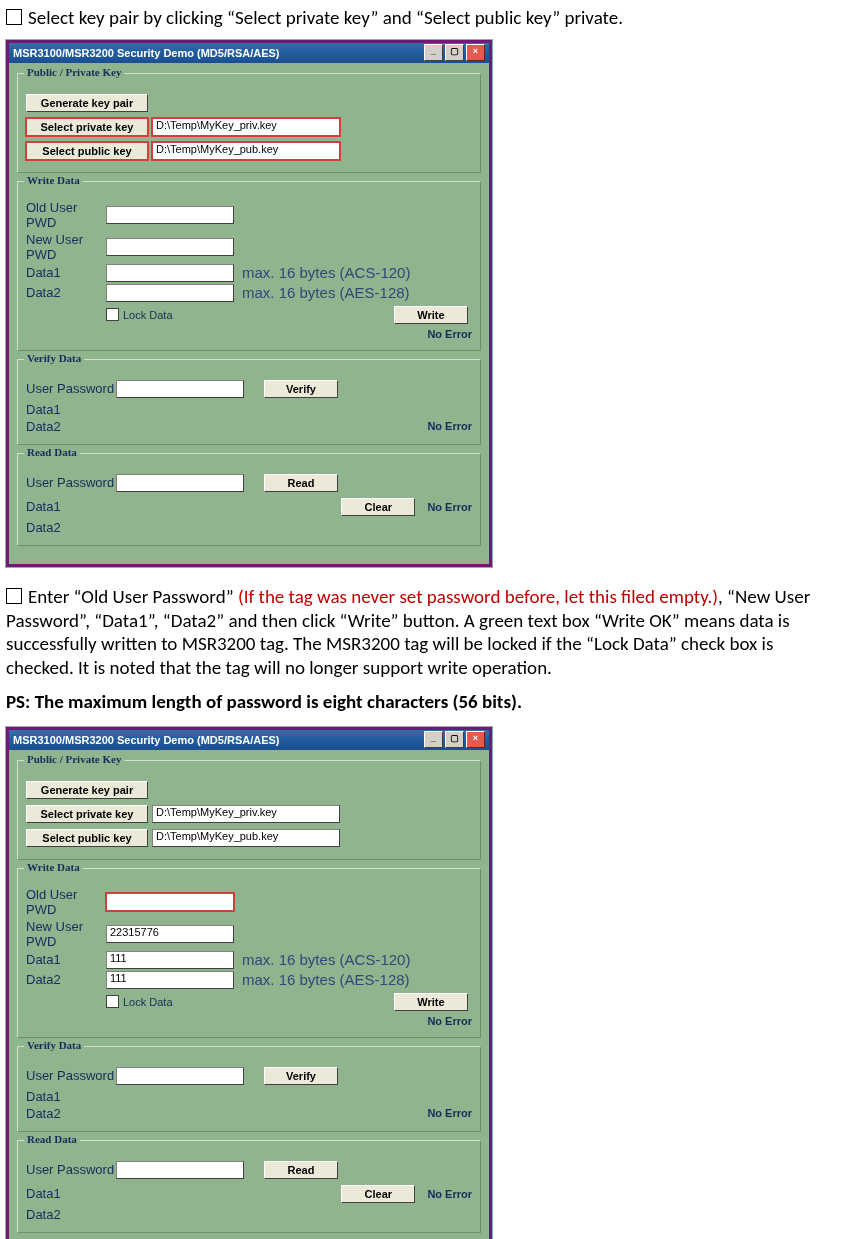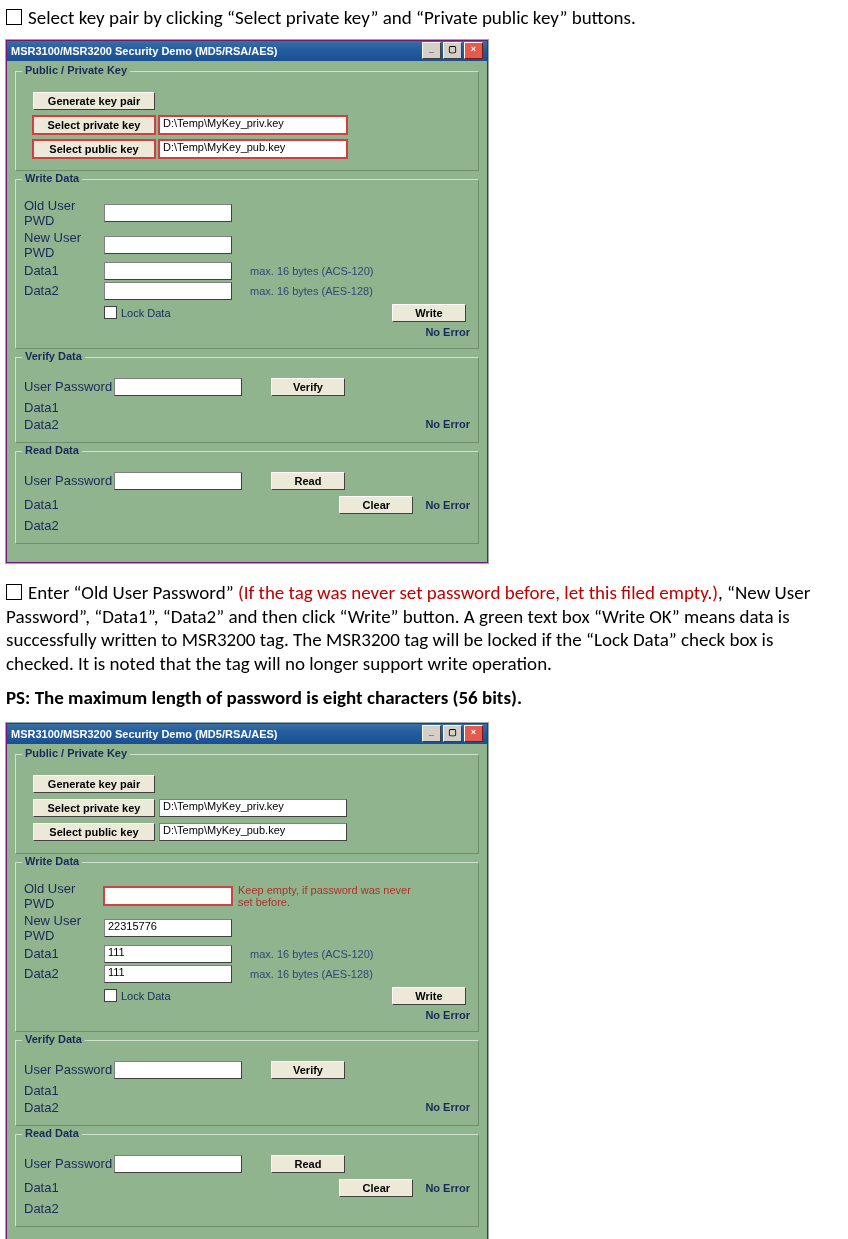--- a/index.html
+++ b/index.html
@@ -21,21 +21,21 @@
     border:1.5px solid #000;
     vertical-align:-1px;
     margin-right:6px;
   }
   .indent{padding-left:26px;}
   .red{color:#c00000;}
   .ps{font-weight:bold;margin:4px 0 14px 0;}
   
   .dlg{
     width:480px;
-    border:1px solid #701a75;
+    border:3px solid #701a75;
     font-family:Tahoma,Arial,sans-serif;
     font-size:11px;
     margin:4px 0 18px 0;
     box-shadow:0 0 0 1px #9aa;
     filter:blur(0.3px);
   }
   .titlebar{
     background:linear-gradient(#3a6ea5,#245ea0 40%,#1a4f90);
     color:#fff;
     height:20px;
@@ -66,59 +66,60 @@
     padding:16px 8px 8px 8px;
     position:relative;
   }
   .group>.glabel{
     position:absolute;top:-8px;left:6px;
     background:#8fb48e;
     color:#1a2a5a;
     font-weight:bold;
     padding:0 3px;
     font-size:11px;
+    font-family:Liberation Serif, serif;
   }
   .btn{
     background:#ece9d8;
     border:1px solid #404040;
     border-top-color:#fff;border-left-color:#fff;
     padding:2px 10px;
     font-size:11px;
     font-weight:bold;
     display:inline-block;
     min-width:100px;
     text-align:center;
-    margin:2px 4px 2px 9px;
+    margin:2px 4px 2px 0;
   }
   .btn.small{min-width:56px;padding:2px 8px;font-weight:bold;}
   .txt{
     background:#fff;
     border:1px solid #404040;
     border-top-color:#808080;border-left-color:#808080;
     height:16px;
     display:inline-block;
     vertical-align:middle;
     font-size:11px;
     padding:0 3px;
     overflow:hidden;
     white-space:nowrap;
   }
   .row{display:flex;align-items:center;margin:2px 0;}
   .lbl{color:#1a2a5a;width:80px;font-size:13px;}
-  .note{color:#304878;font-size:11px;margin-left:18px;text-align:center;}
+  .note{color:#304878;font-size:15px;margin-left:8px;text-align:center;}
   .noteR{color:#b03030;font-size:11px;margin-left:6px;max-width:190px;line-height:1.1;}
   .hl{outline:2px solid #d04040;outline-offset:-1px;}
   .status{color:#1a2a5a;font-weight:bold;padding-left:8px;}
   .chk{display:inline-block;width:11px;height:11px;border:1px solid #404040;background:#fff;vertical-align:-2px;margin-right:4px;}
 </style>
 </head>
 <body>
 
 <div class="para">
-  <span class="checkbox"></span><span>Select key pair by clicking “Select private key” and “Private public key” buttons.</span>
+  <span class="checkbox"></span><span>Select key pair by clicking “Select private key” and “Select public key” private.</span>
 </div>
 
 <div class="dlg">
   <div class="titlebar">
     <span>MSR3100/MSR3200 Security Demo (MD5/RSA/AES)</span>
     <span class="spacer"></span>
     <span class="winbtn">_</span>
     <span class="winbtn">▢</span>
     <span class="winbtn close">×</span>
   </div>
@@ -237,21 +238,20 @@
       <div class="row">
           <span class="btn">Select public key</span>
           <span class="txt" style="width:180px">D:\Temp\MyKey_pub.key</span>
         </div>
     </div>
     <div class="group">
       <span class="glabel">Write Data</span>
       <div class="row">
           <span class="lbl">Old User PWD</span>
           <span class="txt hl" style="width:120px"></span>
-          <span class="noteR">Keep empty, if password was never set before.</span>
         </div>
       <div class="row">
           <span class="lbl">New User PWD</span>
           <span class="txt" style="width:120px">22315776</span>
         </div>
       <div class="row">
           <span class="lbl">Data1</span>
           <span class="txt" style="width:120px">111</span>
           <span class="note">max. 16 bytes (ACS-120)</span>
         </div>

